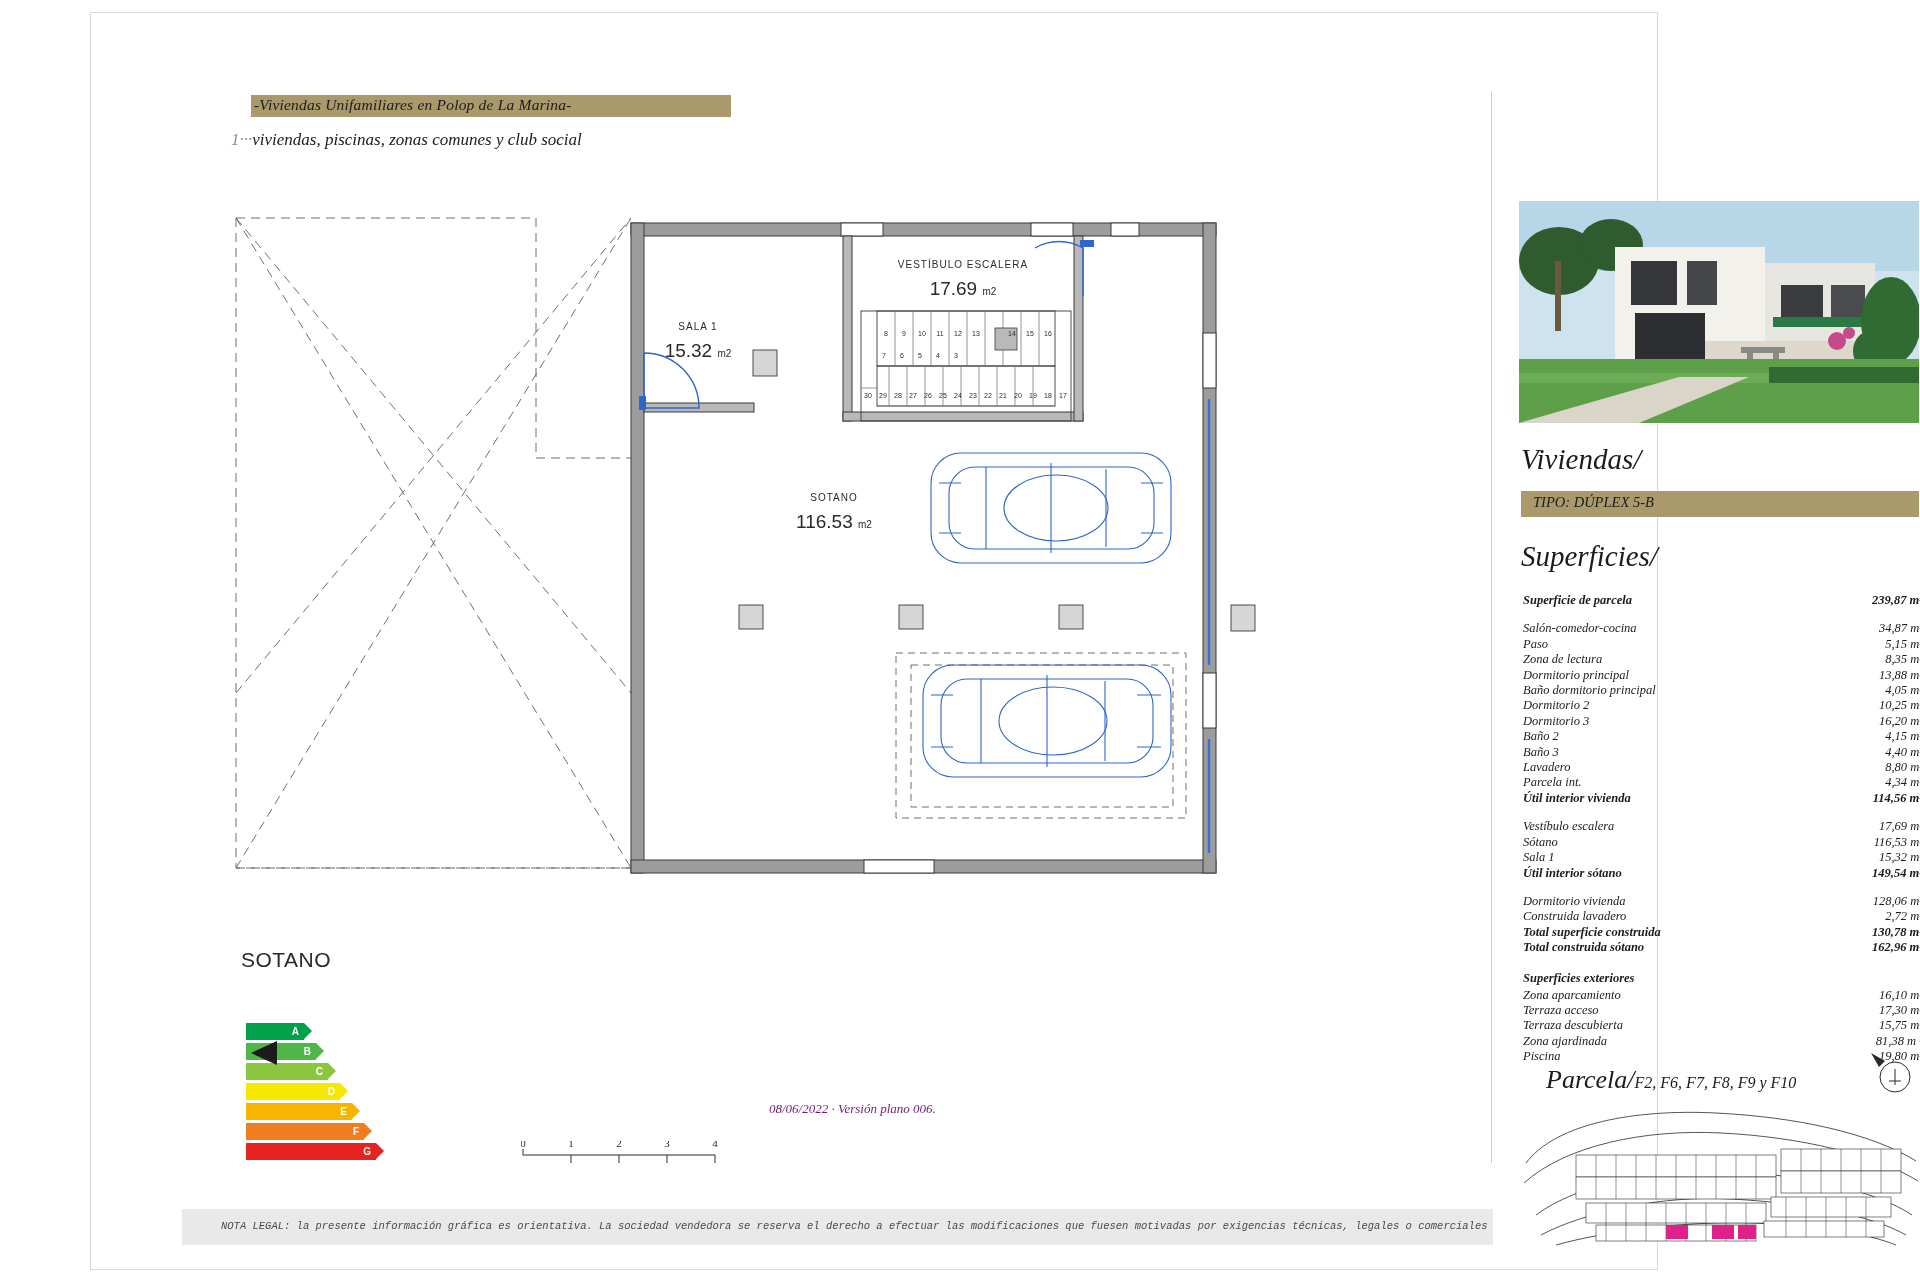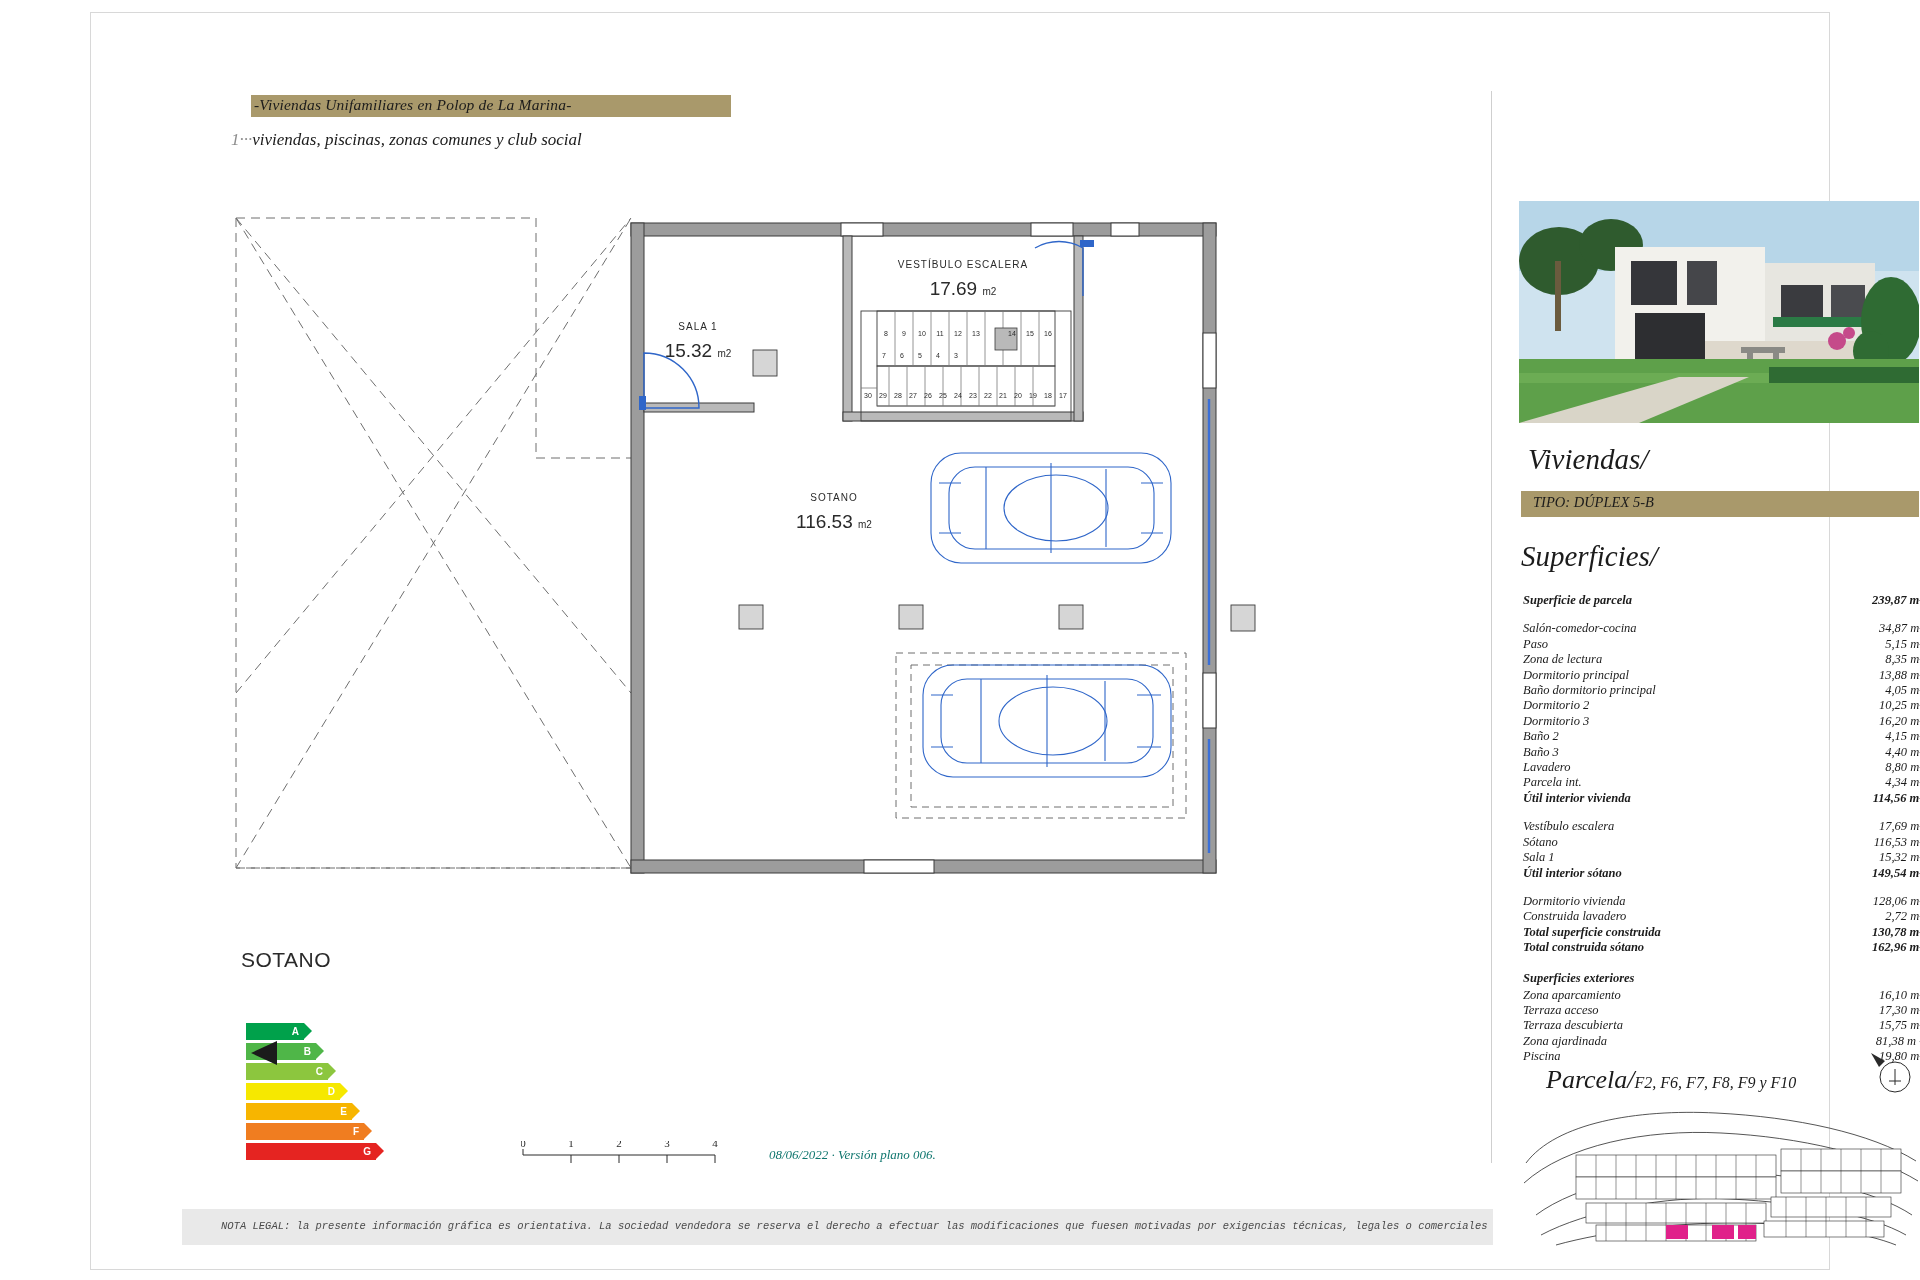--- a/index.html
+++ b/index.html
@@ -6,21 +6,21 @@
   body{
     width:1920px;height:1280px;
     background:#ffffff;
     font-family:"Liberation Serif", serif;
     overflow:hidden;
     position:relative;
   }
   .page{
     position:absolute;
     left:90px;top:12px;
-    width:1740px;height:1258px;
+    width:1568px;height:1258px;
     background:#ffffff;
     border:1px solid #d8d8d8;
     box-sizing:border-box;
   }
   
   .title-band{
     position:absolute;left:160px;top:82px;width:480px;height:22px;
     background:#a9996b;
   }
   .title-1{
@@ -66,41 +66,41 @@
   }
   .arrowmark{
     position:absolute;left:160px;top:1028px;width:0;height:0;
     border-top:12px solid transparent;border-bottom:12px solid transparent;
     border-right:26px solid #1b1b1b;
   }
   
   .scale{position:absolute;left:430px;top:1128px;width:250px;height:30px;}
   .scale svg{display:block;}
   .version{
-    position:absolute;left:678px;top:1134px;
-    font-style:italic;font-size:13px;color:#0f766e;white-space:nowrap;
+    position:absolute;left:678px;top:1088px;
+    font-style:italic;font-size:13px;color:#701a75;white-space:nowrap;
   }
   
   .legalbar{
     position:absolute;left:91px;top:1196px;width:1311px;height:36px;
     background:#e9e9e9;
   }
   .legal{
     position:absolute;left:130px;top:1207px;
     font-style:italic;font-size:10.5px;color:#4a4a4a;white-space:nowrap;font-family:Liberation Mono, monospace;
   }
   
   .photo{
     position:absolute;left:1428px;top:188px;width:400px;height:222px;
     background:linear-gradient(#8fb8d8,#cfe0ec);
     overflow:hidden;
   }
   .rc-h1{
     position:absolute;left:1430px;top:430px;
-    font-style:italic;font-size:29px;color:#1b1b1b;margin-left:7px;
+    font-style:italic;font-size:29px;color:#1b1b1b;
   }
   .tipo-band{
     position:absolute;left:1430px;top:478px;width:398px;height:26px;
     background:#a9996b;
   }
   .tipo-text{
     position:absolute;left:1442px;top:481px;
     font-style:italic;font-size:14.5px;color:#1b1b1b;
   }
   .rc-h2{

